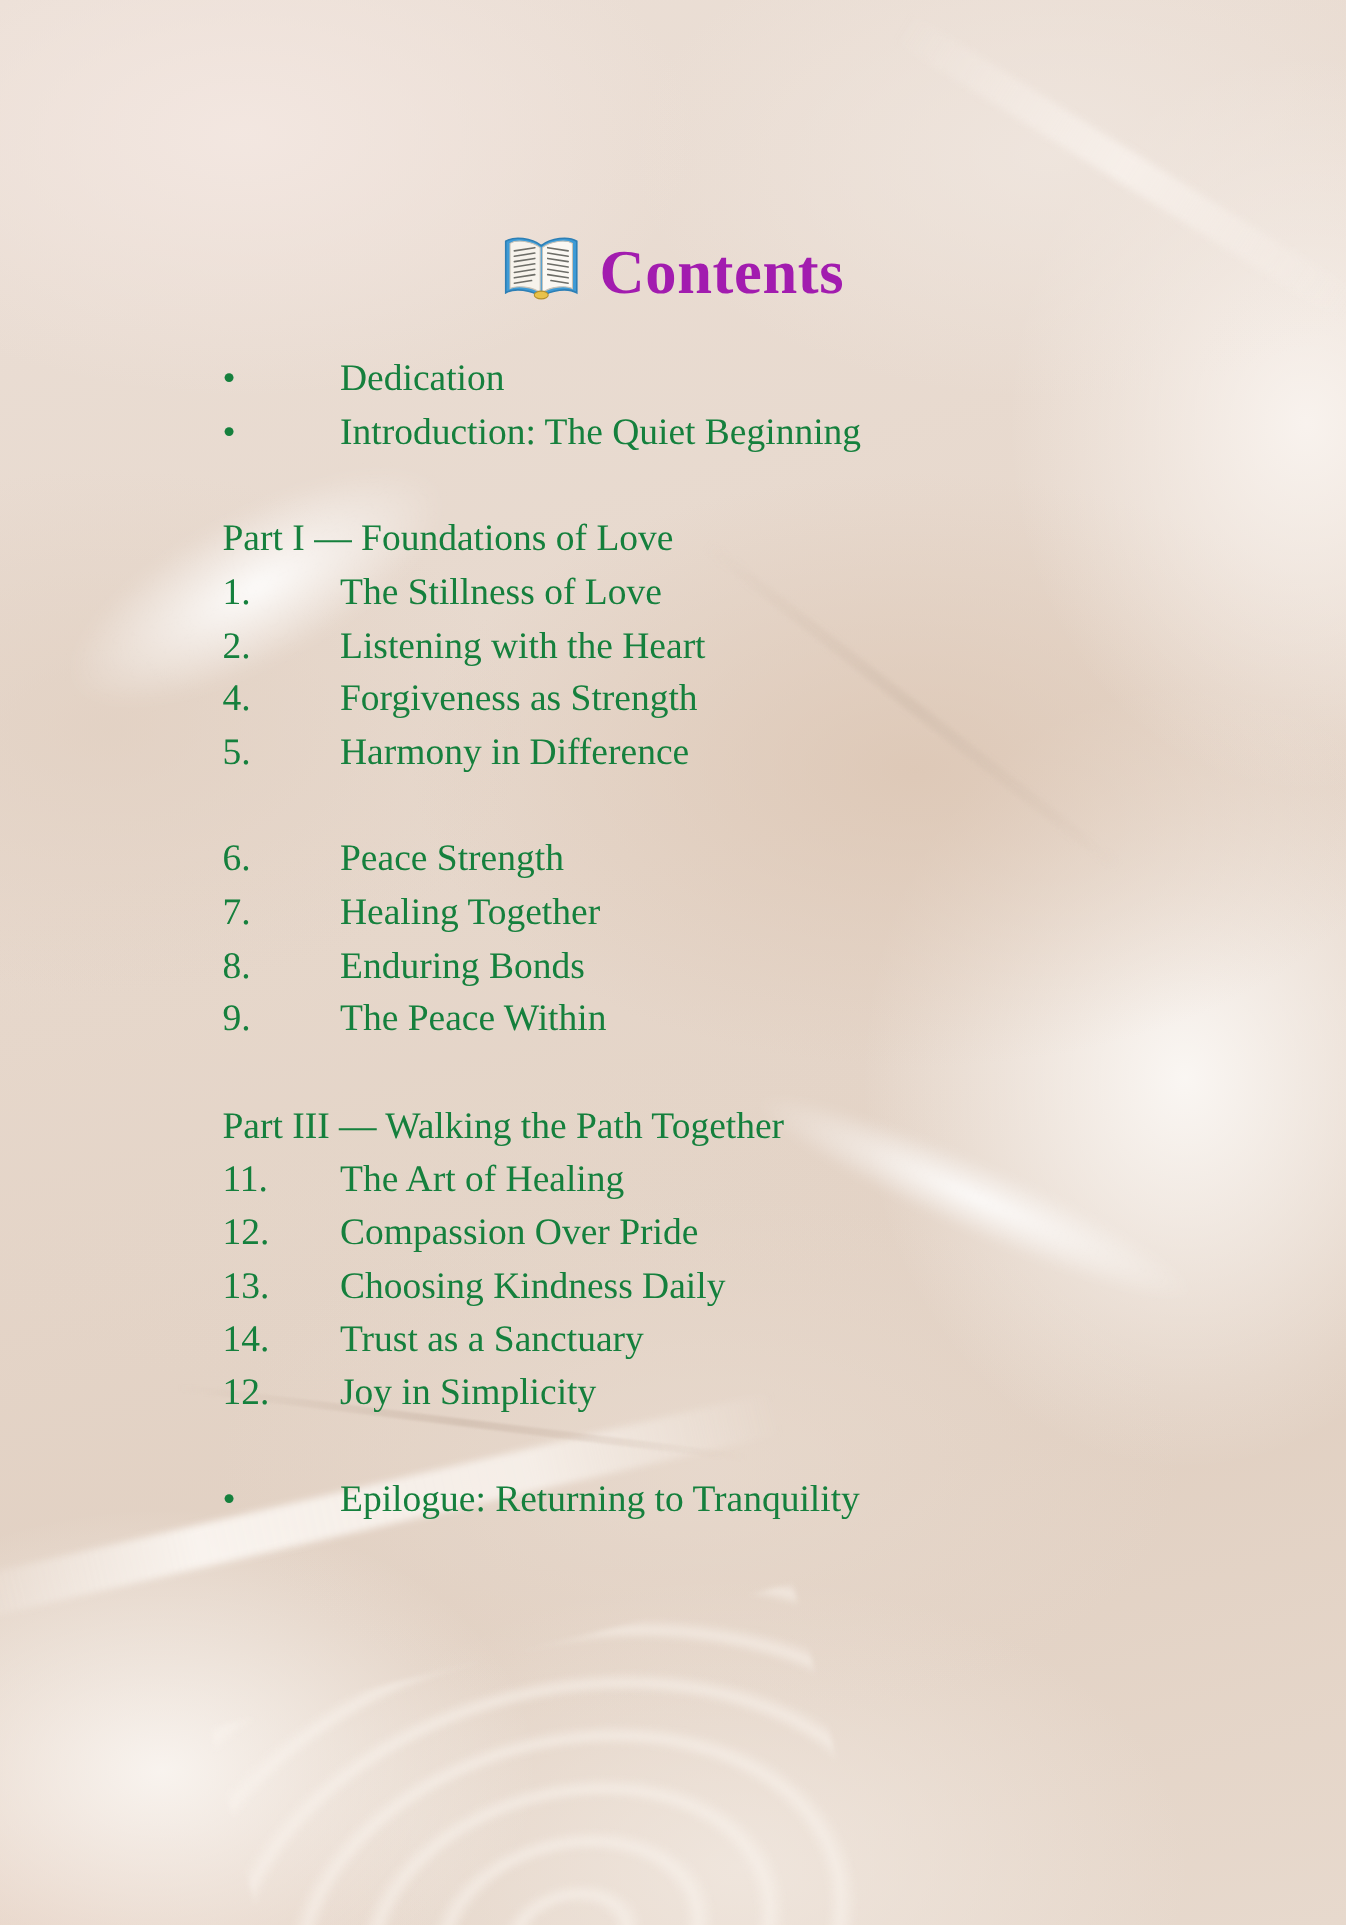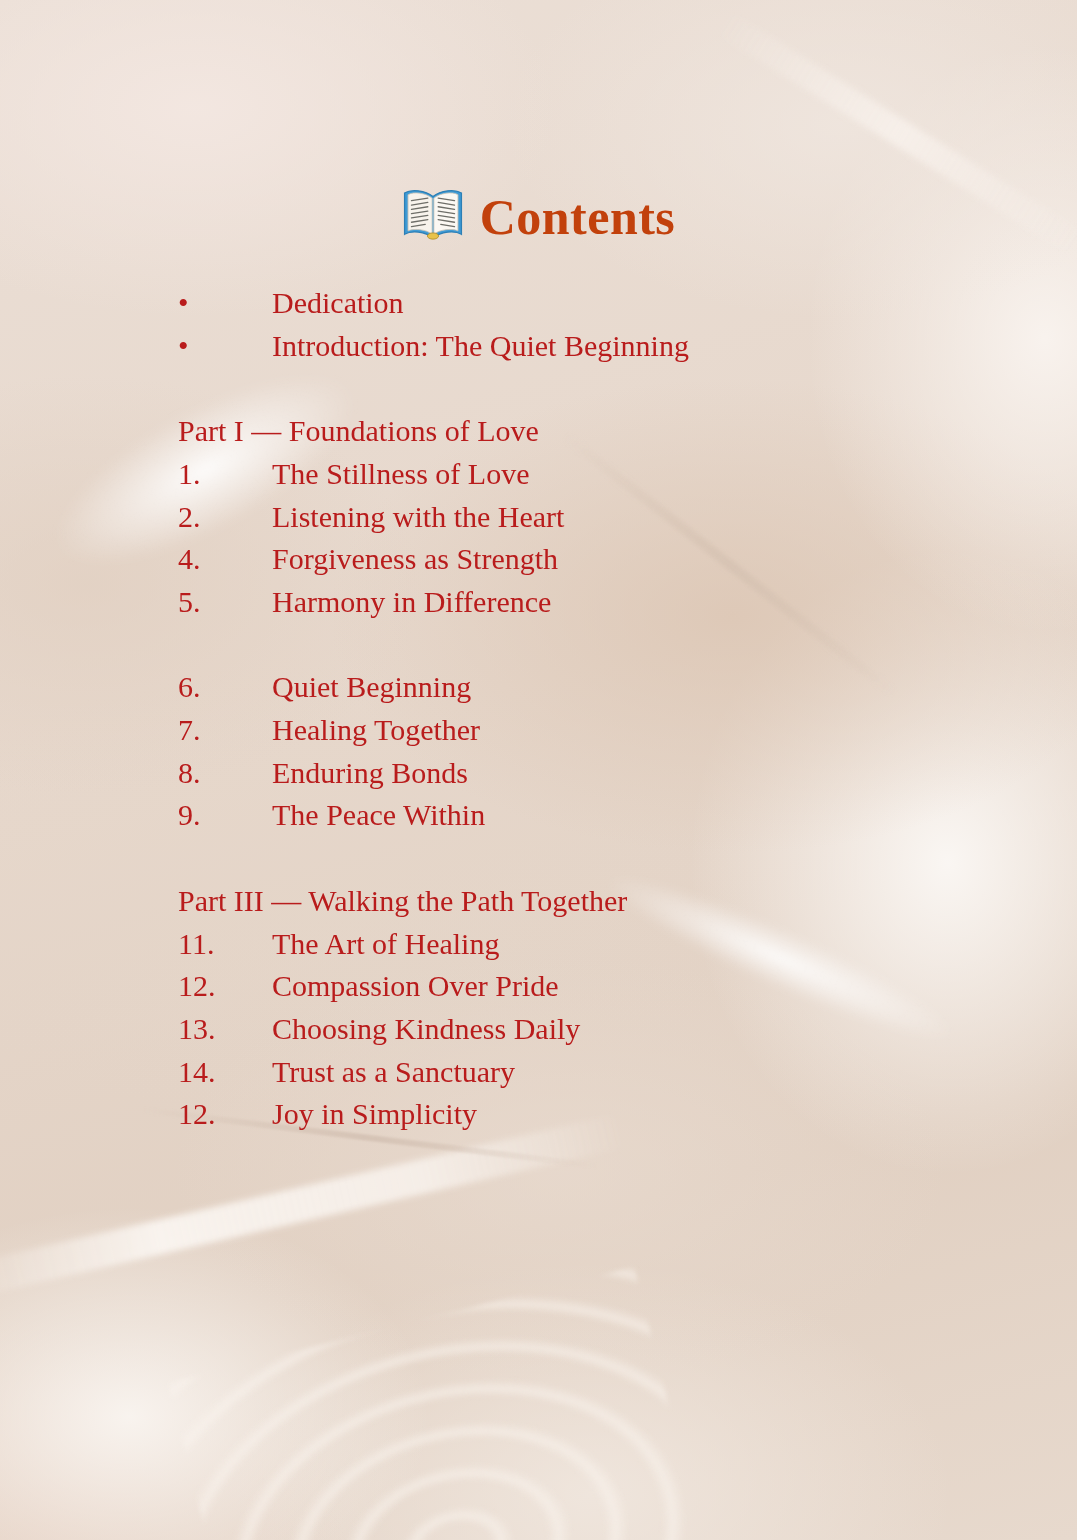--- a/index.html
+++ b/index.html
@@ -56,25 +56,25 @@
           rgba(255,255,255,0) 0px, rgba(255,255,255,0) 34px,
           rgba(250,244,238,0.55) 45px, rgba(255,255,255,0) 58px);
         transform: rotate(-14deg); filter: blur(2px); }
 
   
   .content { position: relative; z-index: 2; }
   .doc-title {
     margin: 0; padding-top: 186px;
     text-align: center;
     font-size: 50px; font-weight: bold;
-    color: #c2410c;
+    color: #a21caf;
     letter-spacing: 0.5px;
   }
   .book-icon-svg { vertical-align: -9px; margin-right: 16px; }
-  .toc { margin: 36px 0 0 178px; color: #b91c1c; }
+  .toc { margin: 36px 0 0 178px; color: #15803d; }
   .toc-row { font-size: 30px; line-height: 42.7px; white-space: nowrap; }
   .toc-marker { display: inline-block; width: 94px; }
   .toc-gap { height: 42.7px; }
 </style>
 </head>
 <body>
 
 <div class="page">
 
   <div class="marble">
@@ -135,21 +135,21 @@
       <div class="toc-row">
         <span class="toc-marker">4.</span><span>Forgiveness as Strength</span>
       </div>
       <div class="toc-row">
         <span class="toc-marker">5.</span><span>Harmony in Difference</span>
       </div>
 
       <div class="toc-gap"></div>
 
       <div class="toc-row">
-        <span class="toc-marker">6.</span><span>Quiet Beginning</span>
+        <span class="toc-marker">6.</span><span>Peace Strength</span>
       </div>
       <div class="toc-row">
         <span class="toc-marker">7.</span><span>Healing Together</span>
       </div>
       <div class="toc-row">
         <span class="toc-marker">8.</span><span>Enduring Bonds</span>
       </div>
       <div class="toc-row">
         <span class="toc-marker">9.</span><span>The Peace Within</span>
       </div>
@@ -168,16 +168,19 @@
       </div>
       <div class="toc-row">
         <span class="toc-marker">14.</span><span>Trust as a Sanctuary</span>
       </div>
       <div class="toc-row">
         <span class="toc-marker">12.</span><span>Joy in Simplicity</span>
       </div>
 
       <div class="toc-gap"></div>
 
+      <div class="toc-row">
+        <span class="toc-marker">•</span><span>Epilogue: Returning to Tranquility</span>
+      </div>
 
     </div>
   </div>
 </div>
 
 </body></html>

